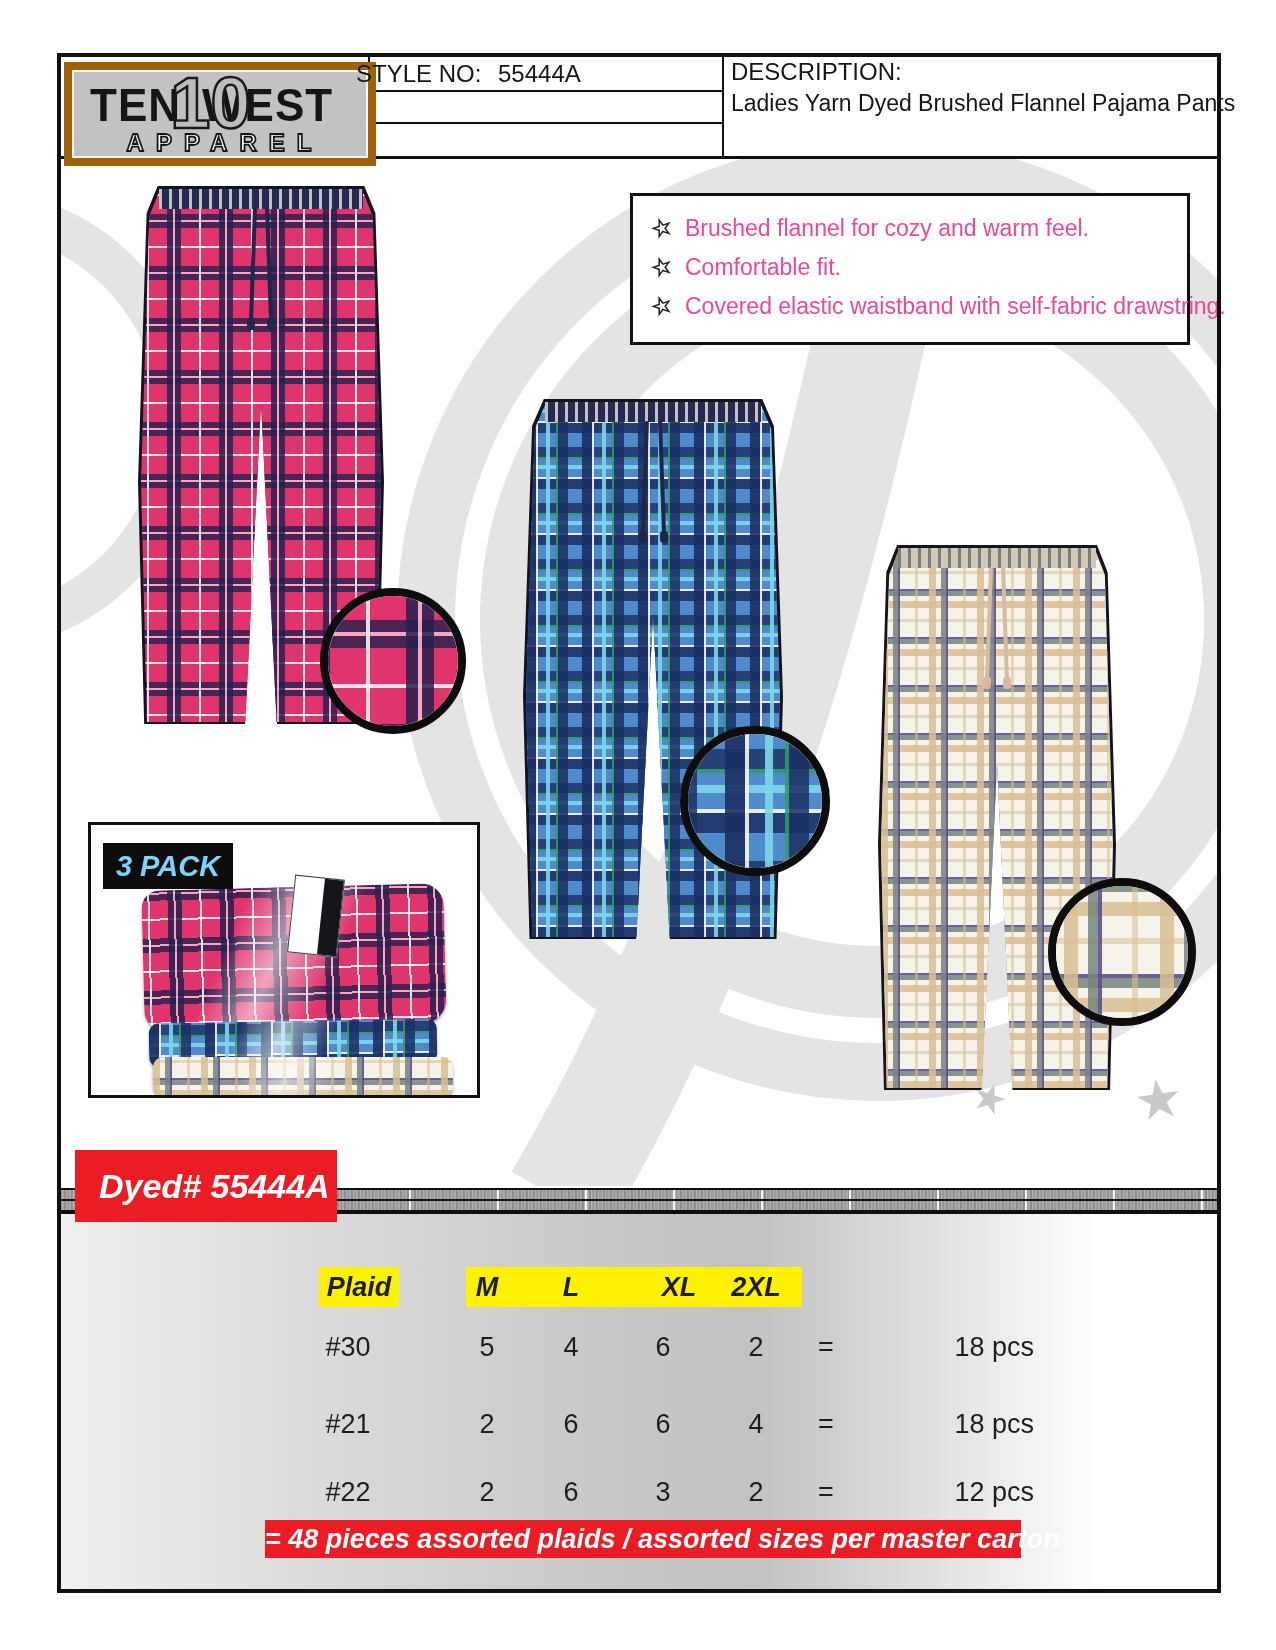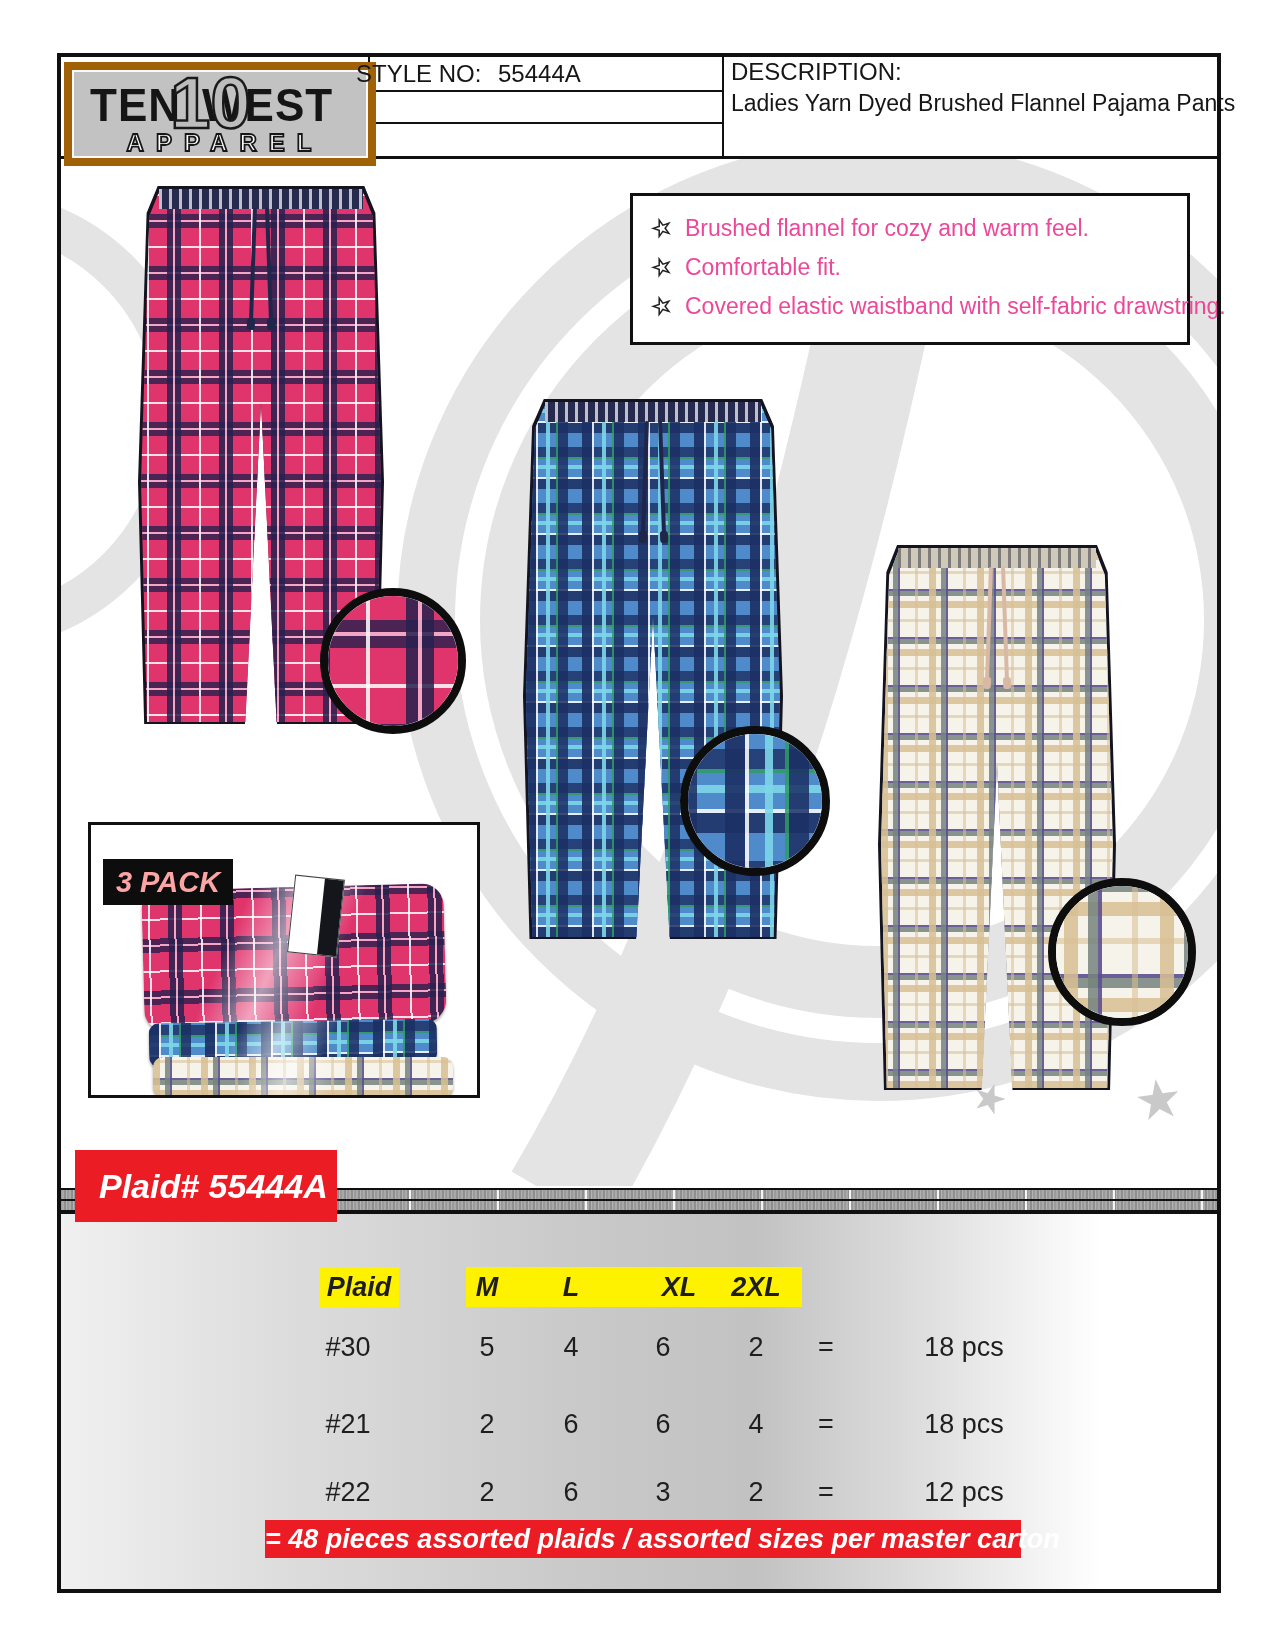--- a/index.html
+++ b/index.html
@@ -68,22 +68,22 @@
     repeating-linear-gradient(0deg,rgba(216,191,147,.85) 0 7px,rgba(255,255,255,0) 7px 12px,rgba(118,131,125,.85) 12px 17px,rgba(92,79,145,.9) 17px 19px,rgba(255,255,255,0) 19px 34px,rgba(216,191,147,.55) 34px 37px,rgba(255,255,255,0) 37px 48px);}
 
   
   .swatch{border:8px solid #0d0d0d;border-radius:50%;overflow:hidden;background:#fff;z-index:2;}
   .swatch-fill{position:absolute;inset:-45%;transform:scale(2);}
 
   
   .pack-box{left:88px;top:822px;width:392px;height:276px;background:#fff;
             border:3px solid #101010;box-sizing:border-box;z-index:2;overflow:hidden;}
   .pack-label{position:absolute;left:12px;top:18px;width:130px;height:46px;background:#0d0d0d;
-              color:#fca5a5;font-size:29px;font-weight:700;font-style:italic;
-              text-align:center;line-height:46px;z-index:3;margin-top:16px;}
+              color:#7dd3fc;font-size:29px;font-weight:700;font-style:italic;
+              text-align:center;line-height:46px;z-index:3;}
   .fold{position:absolute;box-shadow:0 2px 3px rgba(0,0,0,.35);}
   .fold-sheen{position:absolute;inset:0;border-radius:inherit;
               background:linear-gradient(115deg,rgba(255,255,255,0) 30%,rgba(255,255,255,.55) 45%,rgba(255,255,255,0) 62%);}
   .hang-tag{position:absolute;left:200px;top:52px;width:48px;height:76px;background:#fff;
             border:1px solid #444;transform:rotate(6deg);z-index:3;}
   .hang-tag:after{content:"";position:absolute;right:0;top:0;width:40%;height:100%;background:#15151c;}
 
   
   .divider{left:57px;top:1188px;width:1164px;height:26px;background:#101010;z-index:1;
            box-sizing:border-box;padding:2px 0;}
@@ -94,21 +94,21 @@
           color:#fff;font-size:34px;font-weight:700;font-style:italic;
           line-height:72px;padding-left:24px;box-sizing:border-box;white-space:nowrap;}
 
   
   .bottom-bg{left:61px;top:1214px;width:1156px;height:375px;z-index:0;
      background:linear-gradient(90deg,#f0f0f0 0%,#dcdcdc 20%,#c9c9c9 45%,#c2c2c2 60%,#dfdfdf 75%,#ffffff 90%,#ffffff 100%);}
   .ycell{background:#fff200;z-index:1;}
   .tcell{position:absolute;width:96px;margin-left:-48px;text-align:center;font-size:27px;
          color:#1e1e1e;line-height:40px;z-index:2;white-space:nowrap;}
   .tcell.bold{font-weight:700;font-style:italic;}
-  .tcell.left{text-align:center;margin-left:0;width:140px;}
+  .tcell.left{text-align:right;margin-left:0;width:140px;}
   .footer-bar{left:265px;top:1520px;width:756px;height:38px;background:#ec1c24;z-index:2;
               color:#fff;font-size:27px;font-weight:700;font-style:italic;text-align:center;
               line-height:38px;white-space:nowrap;}
 </style>
 </head>
 <body>
 
 <div class="abs swirl-wrap">
   <svg width="1156" height="1028" viewBox="61 158 1156 1028" xmlns="http://www.w3.org/2000/svg">
     <g fill="none" stroke="#e4e4e4">
@@ -203,21 +203,21 @@
   <div class="fold plaid-cream" style="left:62px;top:232px;width:300px;height:40px;border-radius:10px;">
       <div class="fold-sheen"></div>
     </div>
 </div>
 
 <div class="abs bottom-bg"></div>
 <div class="abs divider">
   <div class="divider-bar"></div>
   <div class="divider-bar"></div>
 </div>
-<div class="abs banner">Plaid# 55444A</div>
+<div class="abs banner">Dyed# 55444A</div>
 
 <div class="abs ycell" style="left:319px;top:1267px;width:80px;height:40px;"></div>
 <div class="abs ycell" style="left:466px;top:1267px;width:336px;height:40px;"></div>
 <span class="tcell bold" style="left:359px;top:1267px;">Plaid</span>
 <span class="tcell bold" style="left:487px;top:1267px;">M</span>
 <span class="tcell bold" style="left:571px;top:1267px;">L</span>
 <span class="tcell bold" style="left:679px;top:1267px;">XL</span>
 <span class="tcell bold" style="left:756px;top:1267px;">2XL</span>
 
 <span class="tcell" style="left:348px;top:1327px;">#30</span>

